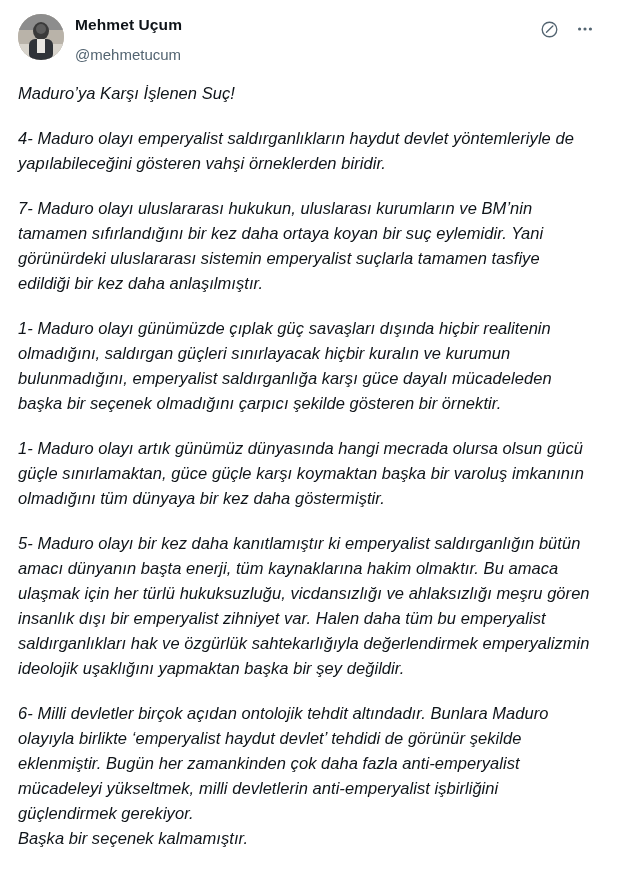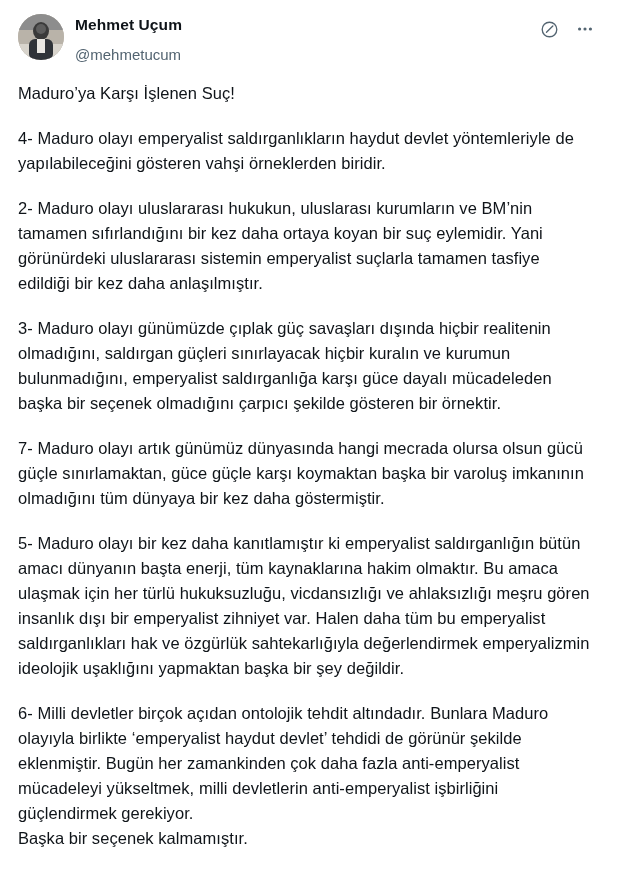--- a/index.html
+++ b/index.html
@@ -71,20 +71,21 @@
     align-items: center;
     justify-content: center;
     color: #536471;
     cursor: pointer;
   }
   .post-body {
     font-size: 16.5px;
     line-height: 25px;
     color: #0f1419;
     letter-spacing: 0.05px;
+    font-style: italic;
   }
   .post-title {
     font-size: 16.5px;
     line-height: 25px;
     margin: 0 0 20px 0;
     font-weight: normal;
   }
   .para {
     margin: 0 0 20px 0;
     white-space: pre-wrap;
@@ -130,21 +131,21 @@
           <circle cx="12" cy="12" r="1.9" fill="#536471"></circle>
           <circle cx="18.5" cy="12" r="1.9" fill="#536471"></circle>
         </svg>
       </div>
     </div>
   </div>
 
   <div class="post-body">
     <p class="post-title">Maduro’ya Karşı İşlenen Suç!</p>
     <p class="para">4- Maduro olayı emperyalist saldırganlıkların haydut devlet yöntemleriyle de yapılabileceğini gösteren vahşi örneklerden biridir.</p>
-    <p class="para">2- Maduro olayı uluslararası hukukun, uluslarası kurumların ve BM’nin tamamen sıfırlandığını bir kez daha ortaya koyan bir suç eylemidir. Yani görünürdeki uluslararası sistemin emperyalist suçlarla tamamen tasfiye edildiği bir kez daha anlaşılmıştır.</p>
-    <p class="para">3- Maduro olayı günümüzde çıplak güç savaşları dışında hiçbir realitenin olmadığını, saldırgan güçleri sınırlayacak hiçbir kuralın ve kurumun bulunmadığını, emperyalist saldırganlığa karşı güce dayalı mücadeleden başka bir seçenek olmadığını çarpıcı şekilde gösteren bir örnektir.</p>
-    <p class="para">7- Maduro olayı artık günümüz dünyasında hangi mecrada olursa olsun gücü güçle sınırlamaktan, güce güçle karşı koymaktan başka bir varoluş imkanının olmadığını tüm dünyaya bir kez daha göstermiştir.</p>
+    <p class="para">7- Maduro olayı uluslararası hukukun, uluslarası kurumların ve BM’nin tamamen sıfırlandığını bir kez daha ortaya koyan bir suç eylemidir. Yani görünürdeki uluslararası sistemin emperyalist suçlarla tamamen tasfiye edildiği bir kez daha anlaşılmıştır.</p>
+    <p class="para">1- Maduro olayı günümüzde çıplak güç savaşları dışında hiçbir realitenin olmadığını, saldırgan güçleri sınırlayacak hiçbir kuralın ve kurumun bulunmadığını, emperyalist saldırganlığa karşı güce dayalı mücadeleden başka bir seçenek olmadığını çarpıcı şekilde gösteren bir örnektir.</p>
+    <p class="para">1- Maduro olayı artık günümüz dünyasında hangi mecrada olursa olsun gücü güçle sınırlamaktan, güce güçle karşı koymaktan başka bir varoluş imkanının olmadığını tüm dünyaya bir kez daha göstermiştir.</p>
     <p class="para">5- Maduro olayı bir kez daha kanıtlamıştır ki emperyalist saldırganlığın bütün amacı dünyanın başta enerji, tüm kaynaklarına hakim olmaktır. Bu amaca ulaşmak için her türlü hukuksuzluğu, vicdansızlığı ve ahlaksızlığı meşru gören insanlık dışı bir emperyalist zihniyet var. Halen daha tüm bu emperyalist saldırganlıkları hak ve özgürlük sahtekarlığıyla değerlendirmek emperyalizmin ideolojik uşaklığını yapmaktan başka bir şey değildir.</p>
     <p class="para">6- Milli devletler birçok açıdan ontolojik tehdit altındadır. Bunlara Maduro olayıyla birlikte ‘emperyalist haydut devlet’ tehdidi de görünür şekilde eklenmiştir. Bugün her zamankinden çok daha fazla anti-emperyalist mücadeleyi yükseltmek, milli devletlerin anti-emperyalist işbirliğini güçlendirmek gerekiyor.
 Başka bir seçenek kalmamıştır.</p>
   </div>
 
 </div>
 
 </body></html>

